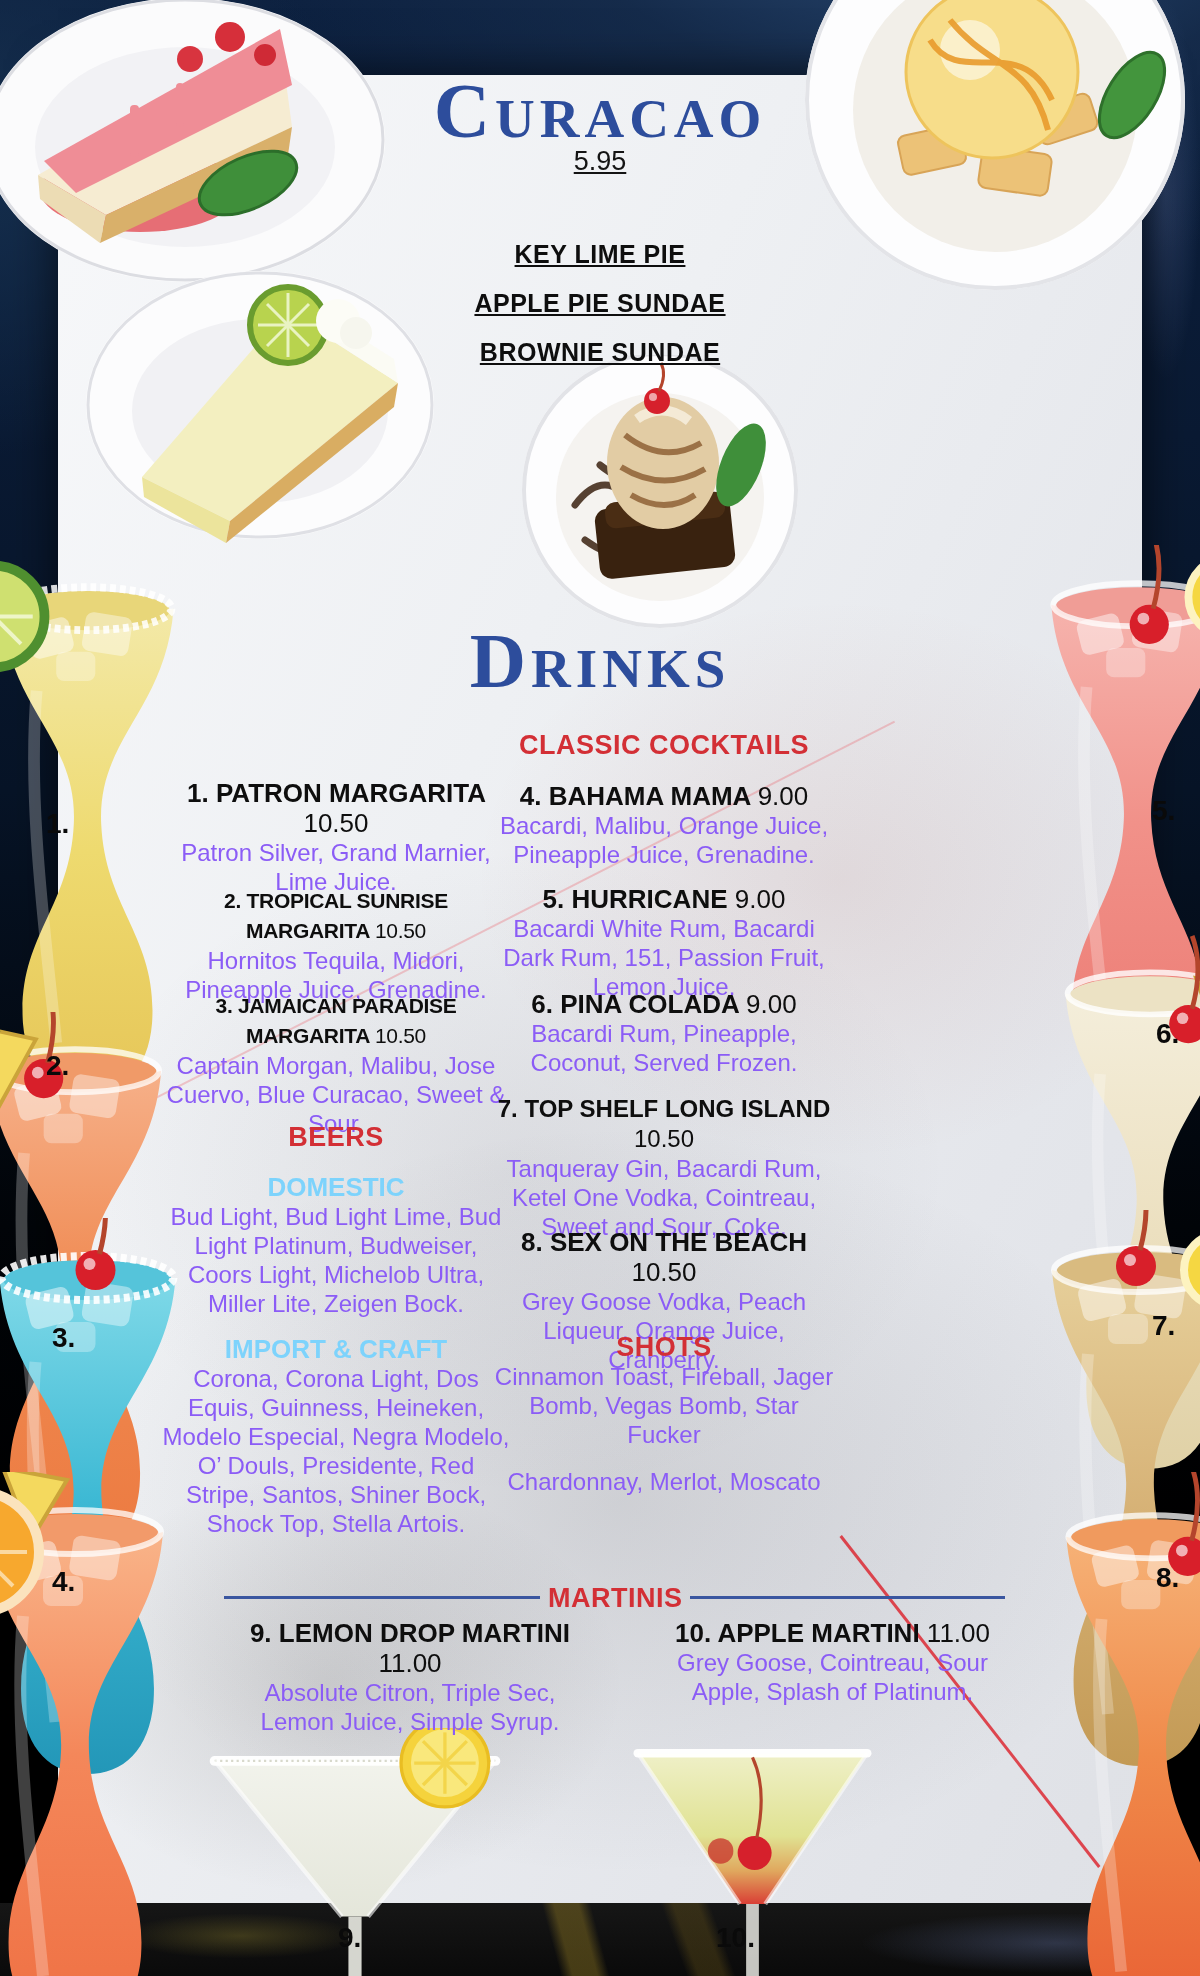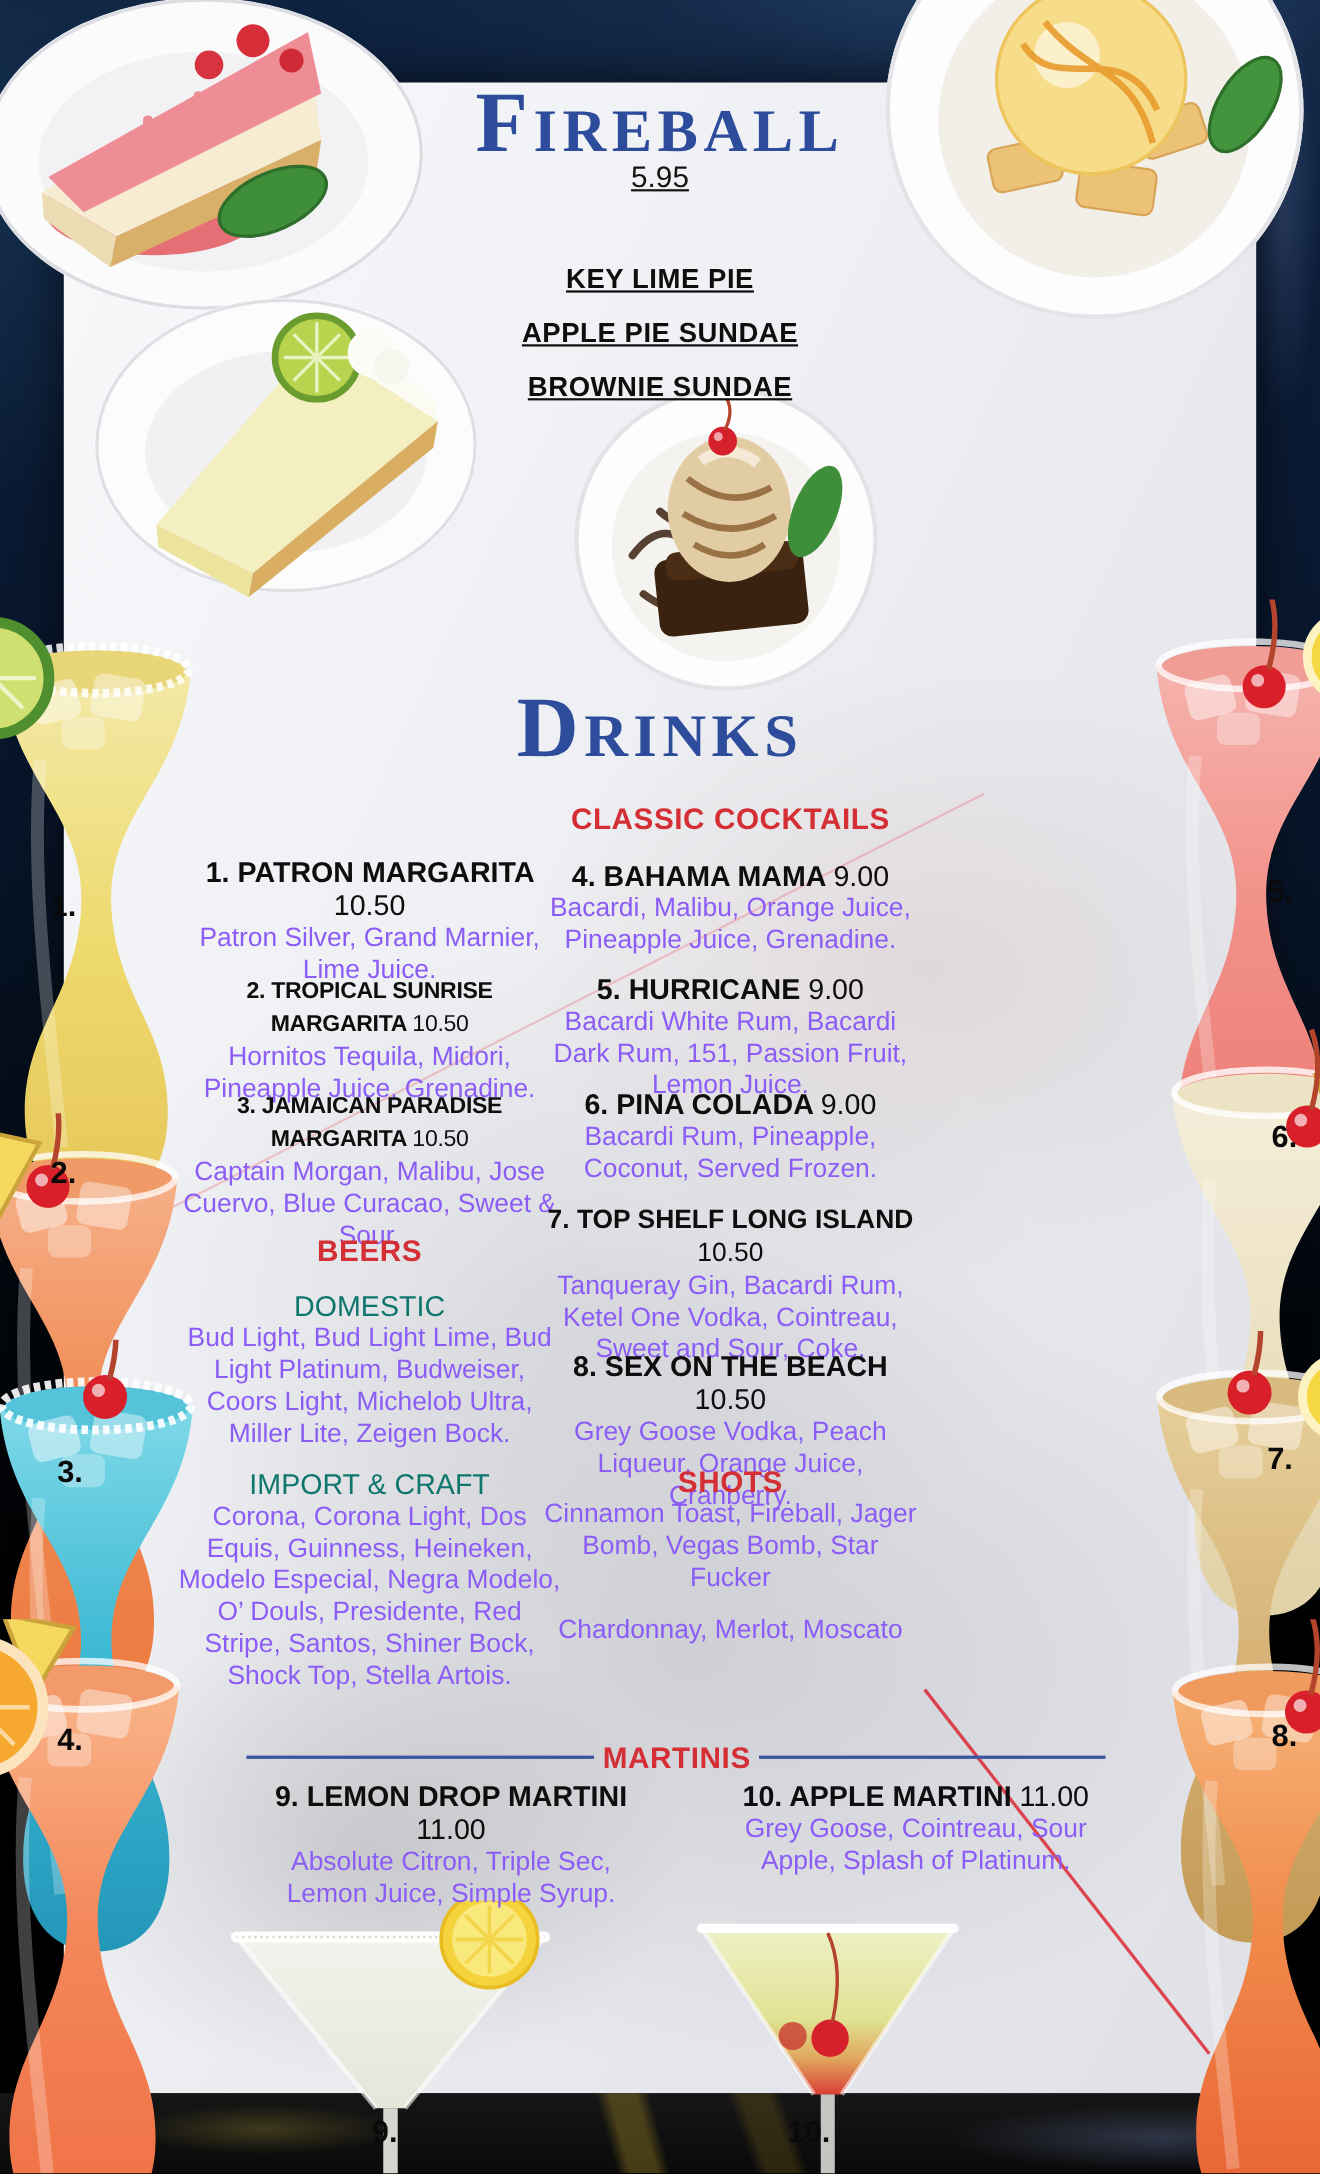--- a/index.html
+++ b/index.html
@@ -35,21 +35,21 @@
   
   .txt{position:absolute;z-index:5;}
   .serif-title{font-family:"Liberation Serif",serif;font-variant:small-caps;font-weight:700;
       color:#2d4d9c;font-size:78px;letter-spacing:5px;line-height:1;width:100%;text-align:center;}
   .center{width:100%;text-align:center;left:0;text-decoration:underline;}
   .price-line{font-size:27px;color:#141414;}
   .dessert-item{font-size:25px;font-weight:700;color:#0e0e0e;letter-spacing:.5px;}
   .col{position:absolute;z-index:5;}
   .col > div{position:absolute;left:0;right:0;text-align:center;}
   .sec-header{font-size:27px;font-weight:700;color:#d32f35;letter-spacing:.5px;}
-  .sub-header{font-size:26px;font-weight:400;color:#0f766e;}
+  .sub-header{font-size:26px;font-weight:700;color:#7dd3fc;}
   .item-name{font-size:26px;font-weight:700;color:#0e0e0e;line-height:30px;}
   .item-name .price{font-weight:400;}
   .item-name.cond{font-size:21px;letter-spacing:-.3px;}
   .item-name.cond2{font-size:24px;}
   .item-desc,.plain-list{font-size:24px;font-weight:400;color:#8b5cf6;line-height:29px;}
   .divider-line{position:absolute;height:3px;background:#3a56a0;z-index:5;}
   .num-label{position:absolute;z-index:8;font-size:28px;font-weight:700;color:#0a0a0a;}
   .photo{position:absolute;z-index:4;}
   .photo svg{display:block;}
 </style>
@@ -160,21 +160,21 @@
       <path d="M132,64 q26,-18 52,2" stroke="#f4ead6" stroke-width="10" fill="none"></path>
       <g transform="translate(152,46)">
           <circle r="13" fill="#d6202c"></circle>
           <circle cx="-4" cy="-4" r="4" fill="rgba(255,255,255,.6)"></circle>
           <path d="M2,-10 Q10,-26 4,-38" stroke="#b4452c" stroke-width="3" fill="none"></path>
         </g>
       <ellipse cx="236" cy="110" rx="44" ry="20" fill="#3f8f3a" transform="rotate(-68 236 110)"></ellipse>
     </svg>
   </div>
 
-  <div class="txt serif-title" style="top:72px">Fireball</div>
+  <div class="txt serif-title" style="top:72px">Curacao</div>
   <div class="txt center price-line" style="top:146px">5.95</div>
   <div class="txt center dessert-item" style="top:240px">KEY LIME PIE</div>
   <div class="txt center dessert-item" style="top:289px">APPLE PIE SUNDAE</div>
   <div class="txt center dessert-item" style="top:338px">BROWNIE SUNDAE</div>
 
   <div class="txt serif-title" style="top:622px">Drinks</div>
 
   <div class="col" style="left:160px;top:725px;width:352px;height:860px">
 
     <div style="top:53px">

